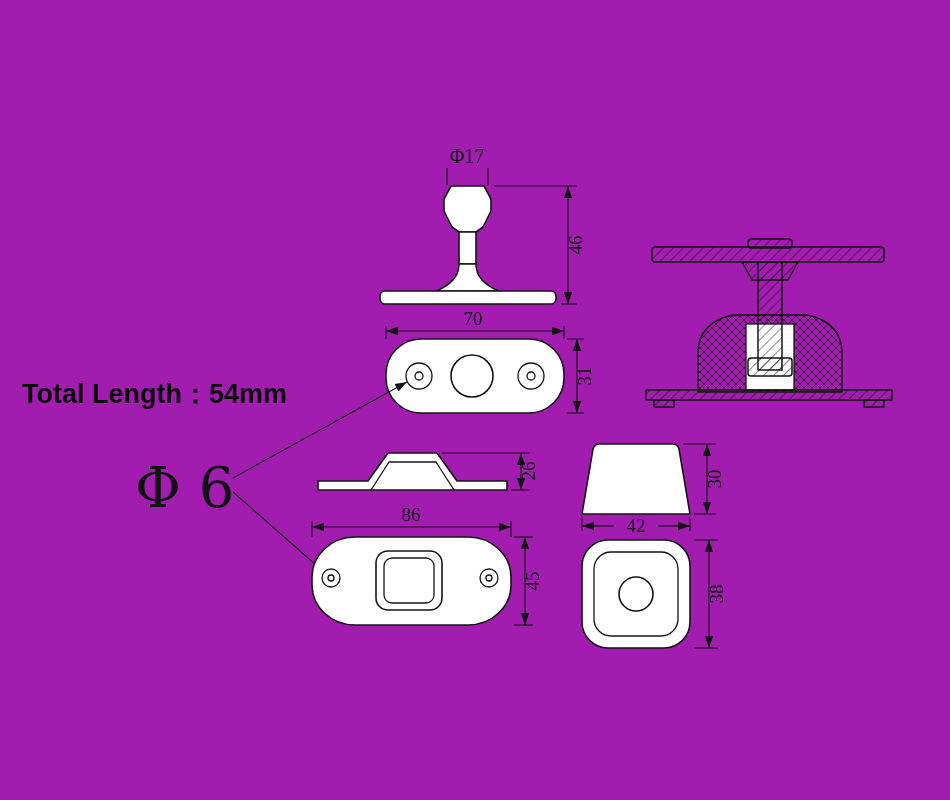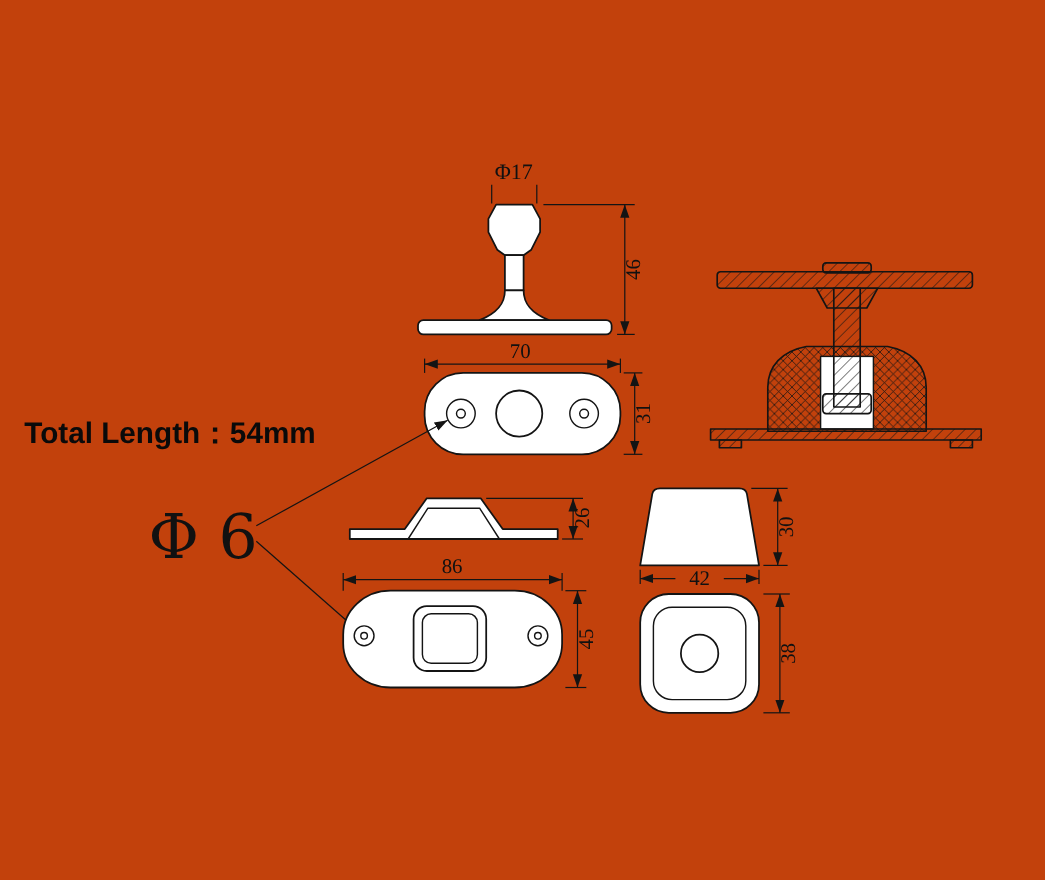--- a/index.html
+++ b/index.html
@@ -1,16 +1,16 @@
 <!DOCTYPE html>
 <html><head>
 <meta charset="utf-8">
 <style>
   html,body{margin:0;padding:0;background:#ffffff;}
-  .stage{position:relative;width:950px;height:800px;background:#c2410c;overflow:hidden;}
+  .stage{position:relative;width:950px;height:800px;background:#a21caf;overflow:hidden;}
   svg{position:absolute;left:0;top:0;}
   .outline{fill:#ffffff;stroke:#141414;stroke-width:1.6;stroke-linejoin:round;}
   .thin{fill:none;stroke:#141414;stroke-width:1.3;stroke-linejoin:round;}
   .dimline{fill:none;stroke:#141414;stroke-width:1.1;}
   .hpart{stroke:#141414;stroke-width:1.5;stroke-linejoin:round;}
   .dimtxt{font-family:"Liberation Serif","DejaVu Serif",serif;font-size:19px;fill:#111;}
   .dimtxt-lg{font-family:"Liberation Serif","DejaVu Serif",serif;font-size:20px;fill:#111;}
   .callout{font-family:"DejaVu Serif","Liberation Serif",serif;font-size:56px;fill:#111;}
   .title{font-family:"Liberation Sans","DejaVu Sans",sans-serif;font-weight:bold;font-size:27px;fill:#0a0a0a;}
 </style>

